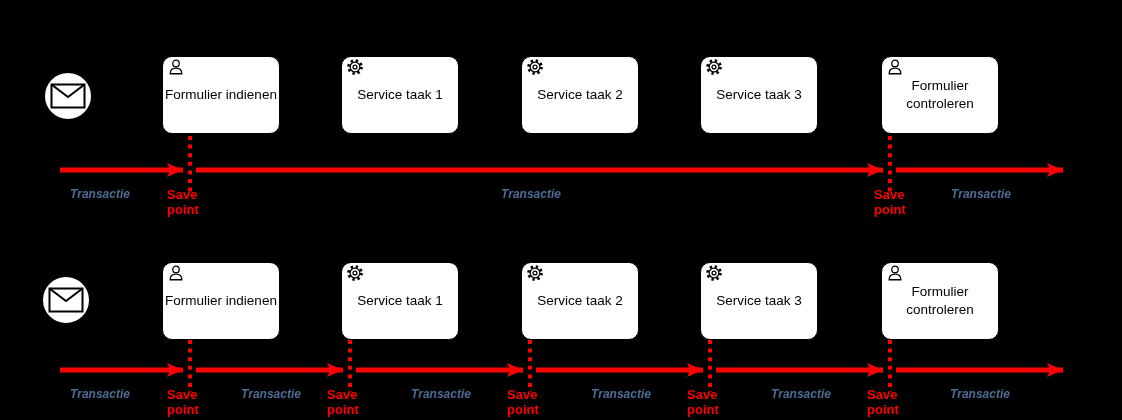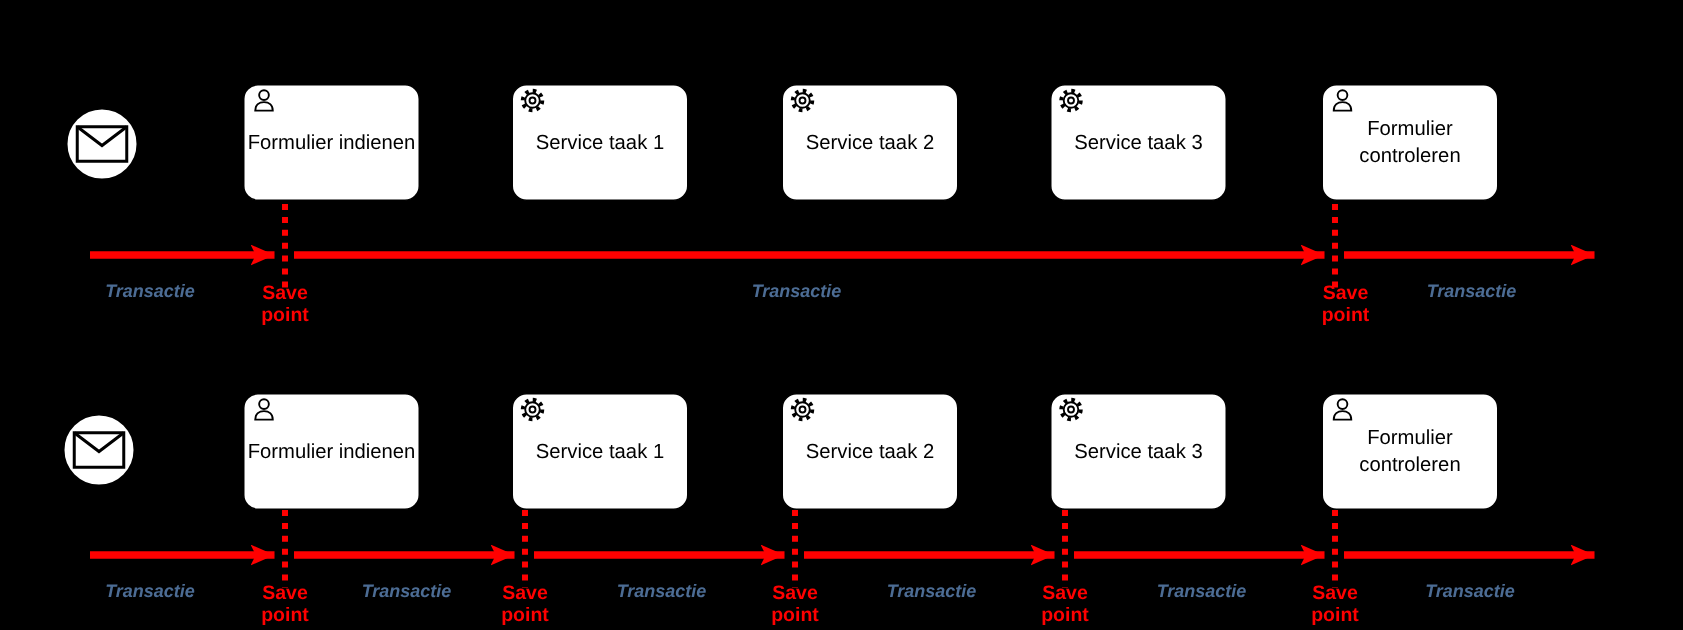--- a/index.html
+++ b/index.html
@@ -31,21 +31,21 @@
   .flow .dot{stroke:var(--arrow,#f00);stroke-width:4;stroke-dasharray:4 4.6;}
   .flow marker path{fill:var(--arrow,#f00);}
   .t-label{
     position:absolute;transform:translateX(-50%);
     color:var(--transaction-text,#4c6c94);
     font-weight:bold;font-style:italic;font-size:12px;white-space:nowrap;
   }
   .sp-label{
     position:absolute;transform:translateX(-50%);
     color:var(--save-point-text,#f00);
-    font-weight:bold;font-size:13px;width:46px;text-align:center;line-height:1.15;
+    font-weight:bold;font-size:13px;width:46px;line-height:1.15;
   }
 </style>
 </head>
 <body>
 
 <div class="canvas">
 
   <div class="lane">
 
     <div class="event" style="left:43px;top:71px">

